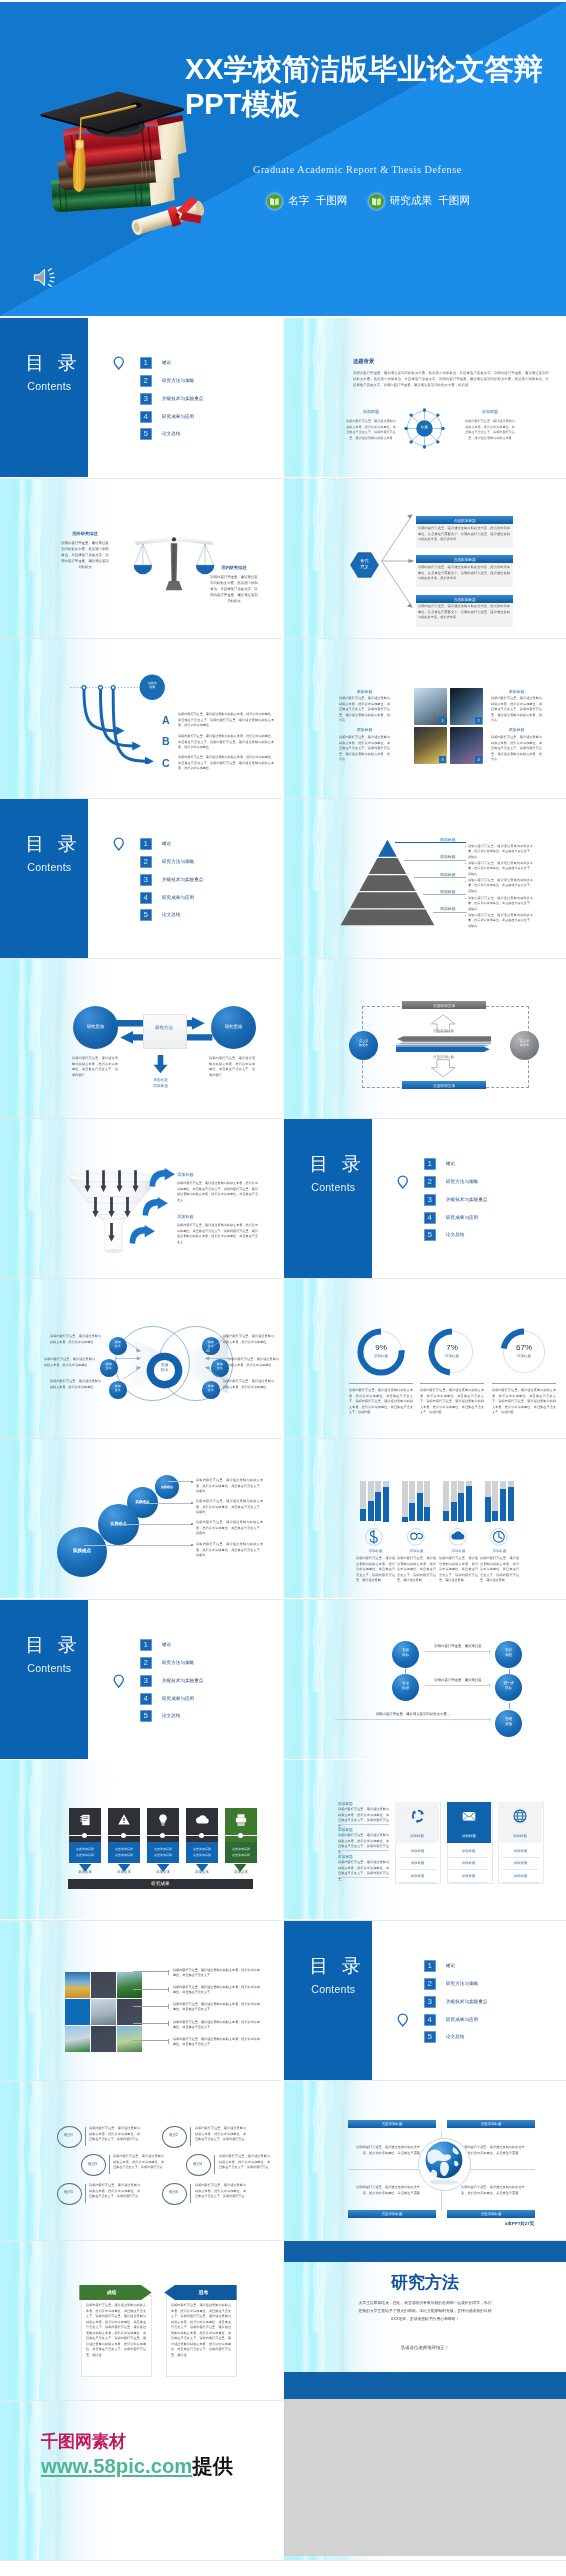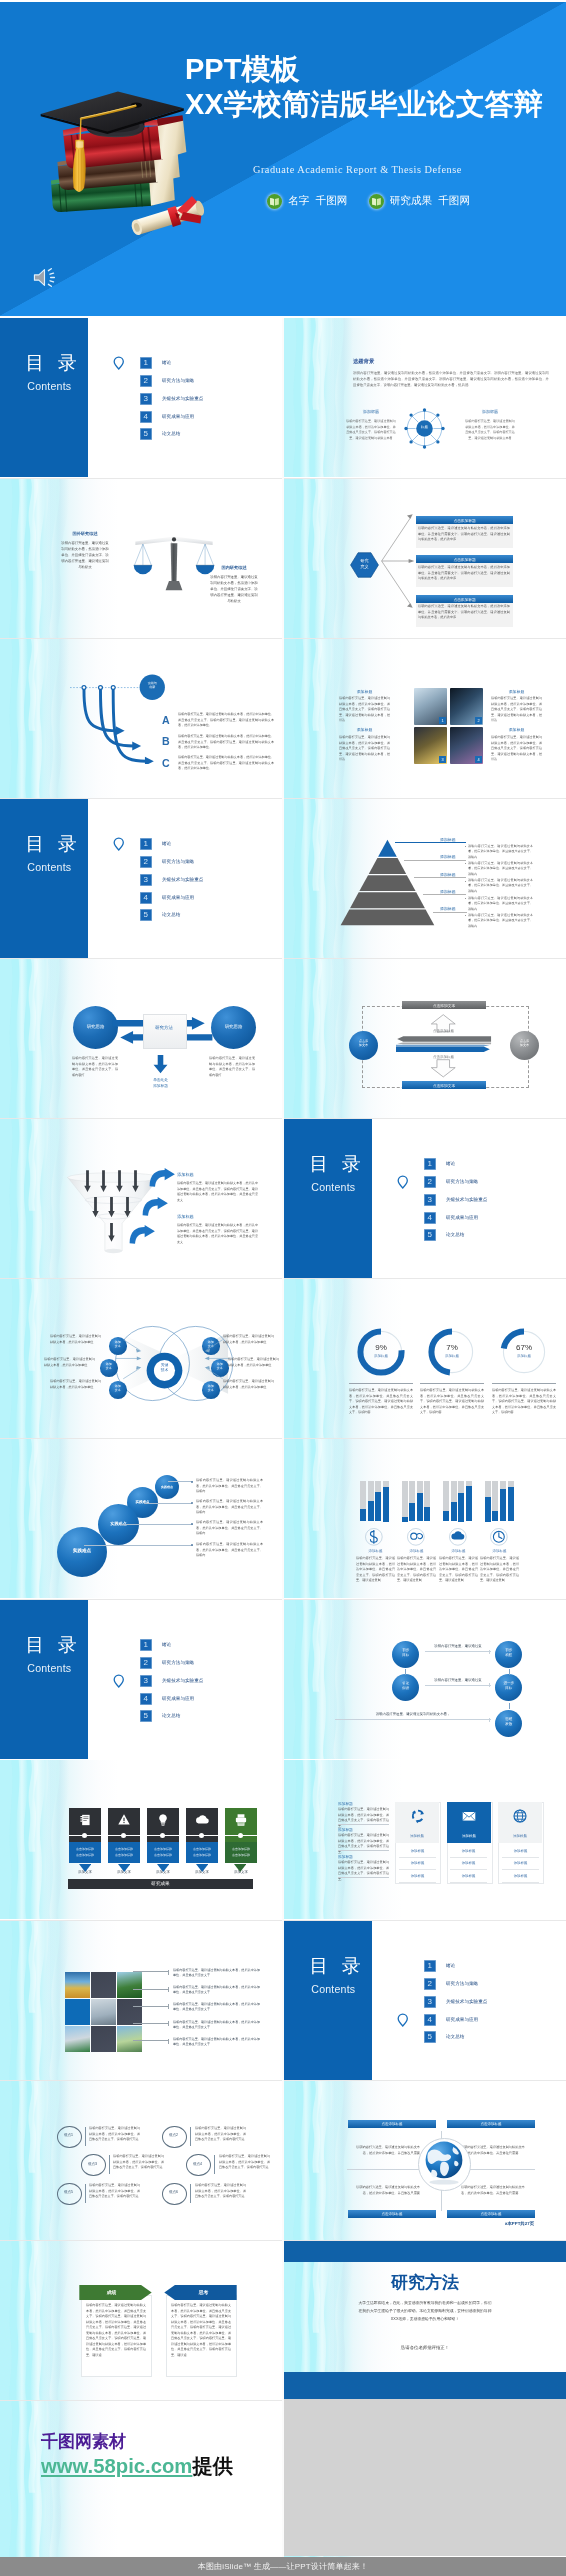--- a/index.html
+++ b/index.html
@@ -43,21 +43,21 @@
      display:flex;align-items:center;justify-content:center;}
   .graybar{position:absolute;background:linear-gradient(#8d8f91,#5f6163);color:#fff;font-size:3.7px;
      display:flex;align-items:center;justify-content:center;}
   .lightbox{position:absolute;background:#f2f2f2;}
   .circ{position:absolute;border-radius:50%;}
 
   .footer{position:absolute;left:0;bottom:0;width:566px;height:19.5px;background:#8b8b8b;
      color:#f2f2f2;font-size:8px;display:flex;align-items:center;justify-content:center;letter-spacing:0.2px;}
   .graypanel{position:absolute;background:#d2d2d2;}
   .wm{position:absolute;left:41px;font-weight:bold;white-space:nowrap;line-height:1.05;}
-  .wm-cn{top:2433px;font-size:17px;color:#4c1d95;}
+  .wm-cn{top:2433px;font-size:17px;color:#be185d;}
   .wm-url{top:2456px;font-size:20.3px;color:#4cb794;text-decoration:underline;}
   .wm-sfx{color:#111;text-decoration:none;display:inline-block;}
 </style>
 </head>
 <body>
 
 <div id="page">
 
   <div class="cover">
     <div class="cover-diag"></div>
@@ -171,22 +171,22 @@
         <ellipse cx="140" cy="181.5" rx="3.3" ry="5.6" fill="#cfc09a"></ellipse>
         <ellipse cx="222" cy="181.5" rx="4.6" ry="9.5" fill="#d9cba4"></ellipse>
         <rect x="183" y="170" width="11" height="24" fill="url(#gRibbon)"></rect>
         <path d="M194 176 l23 -12 l4 9 l-20 11 z" fill="#e42d34"></path>
         <path d="M194 188 l23 12 l4 -9 l-20 -11 z" fill="#b5141c"></path>
         <path d="M191 178 l5 4 l-5 4 z" fill="#8f0d14"></path>
       </g>
     </svg>
 
     <div class="cover-title">
+      <div>XX学校简洁版毕业论文答辩</div>
       <div>PPT模板</div>
-      <div>XX学校简洁版毕业论文答辩</div>
     </div>
     <div class="cover-sub">Graduate  Academic  Report  &amp;  Thesis  Defense</div>
 
     <div class="cover-meta">
       <span class="bookicon">
         <svg viewBox="0 0 17 17" width="15" height="15">
             <path d="M3.6 4.6 L8 5.6 L8 13 L3.6 12 Z M13.4 4.6 L9 5.6 L9 13 L13.4 12 Z" fill="#cfe9a8"></path>
             <path d="M3.6 4.6 L8 5.6 L8 13 L3.6 12 Z" fill="#e3f2c8"></path>
           </svg>
       </span>
@@ -1925,17 +1925,14 @@
           <path d="M77 0 C84 38 64 70 68 110 C73 150 62 168 66 180 L59 180 C56 156 66 140 61 104 C56 66 70 36 67 0 Z" fill="url(#bw327)" opacity=".45"></path>
           <path d="M42 0 C46 18 36 30 40 52 C43 76 37 88 40 104 L33 104 C30 86 37 74 33 52 C30 28 39 18 35 0 Z" fill="#ffffff" opacity=".4"></path>
         </svg>
       </div>
     </div>
 
   <div class="graypanel" style="left:284px;top:2399px;width:282px;height:157px;"></div>
   <div class="wm wm-cn">千图网素材</div>
   <div class="wm wm-url"><span>www.58pic.com</span><span class="wm-sfx">提供</span></div>
 
-  <div class="footer">
-    <span>本图由iSlide™ 生成——让PPT设计简单起来！</span>
-  </div>
 </div>
 
 
 </body></html>

